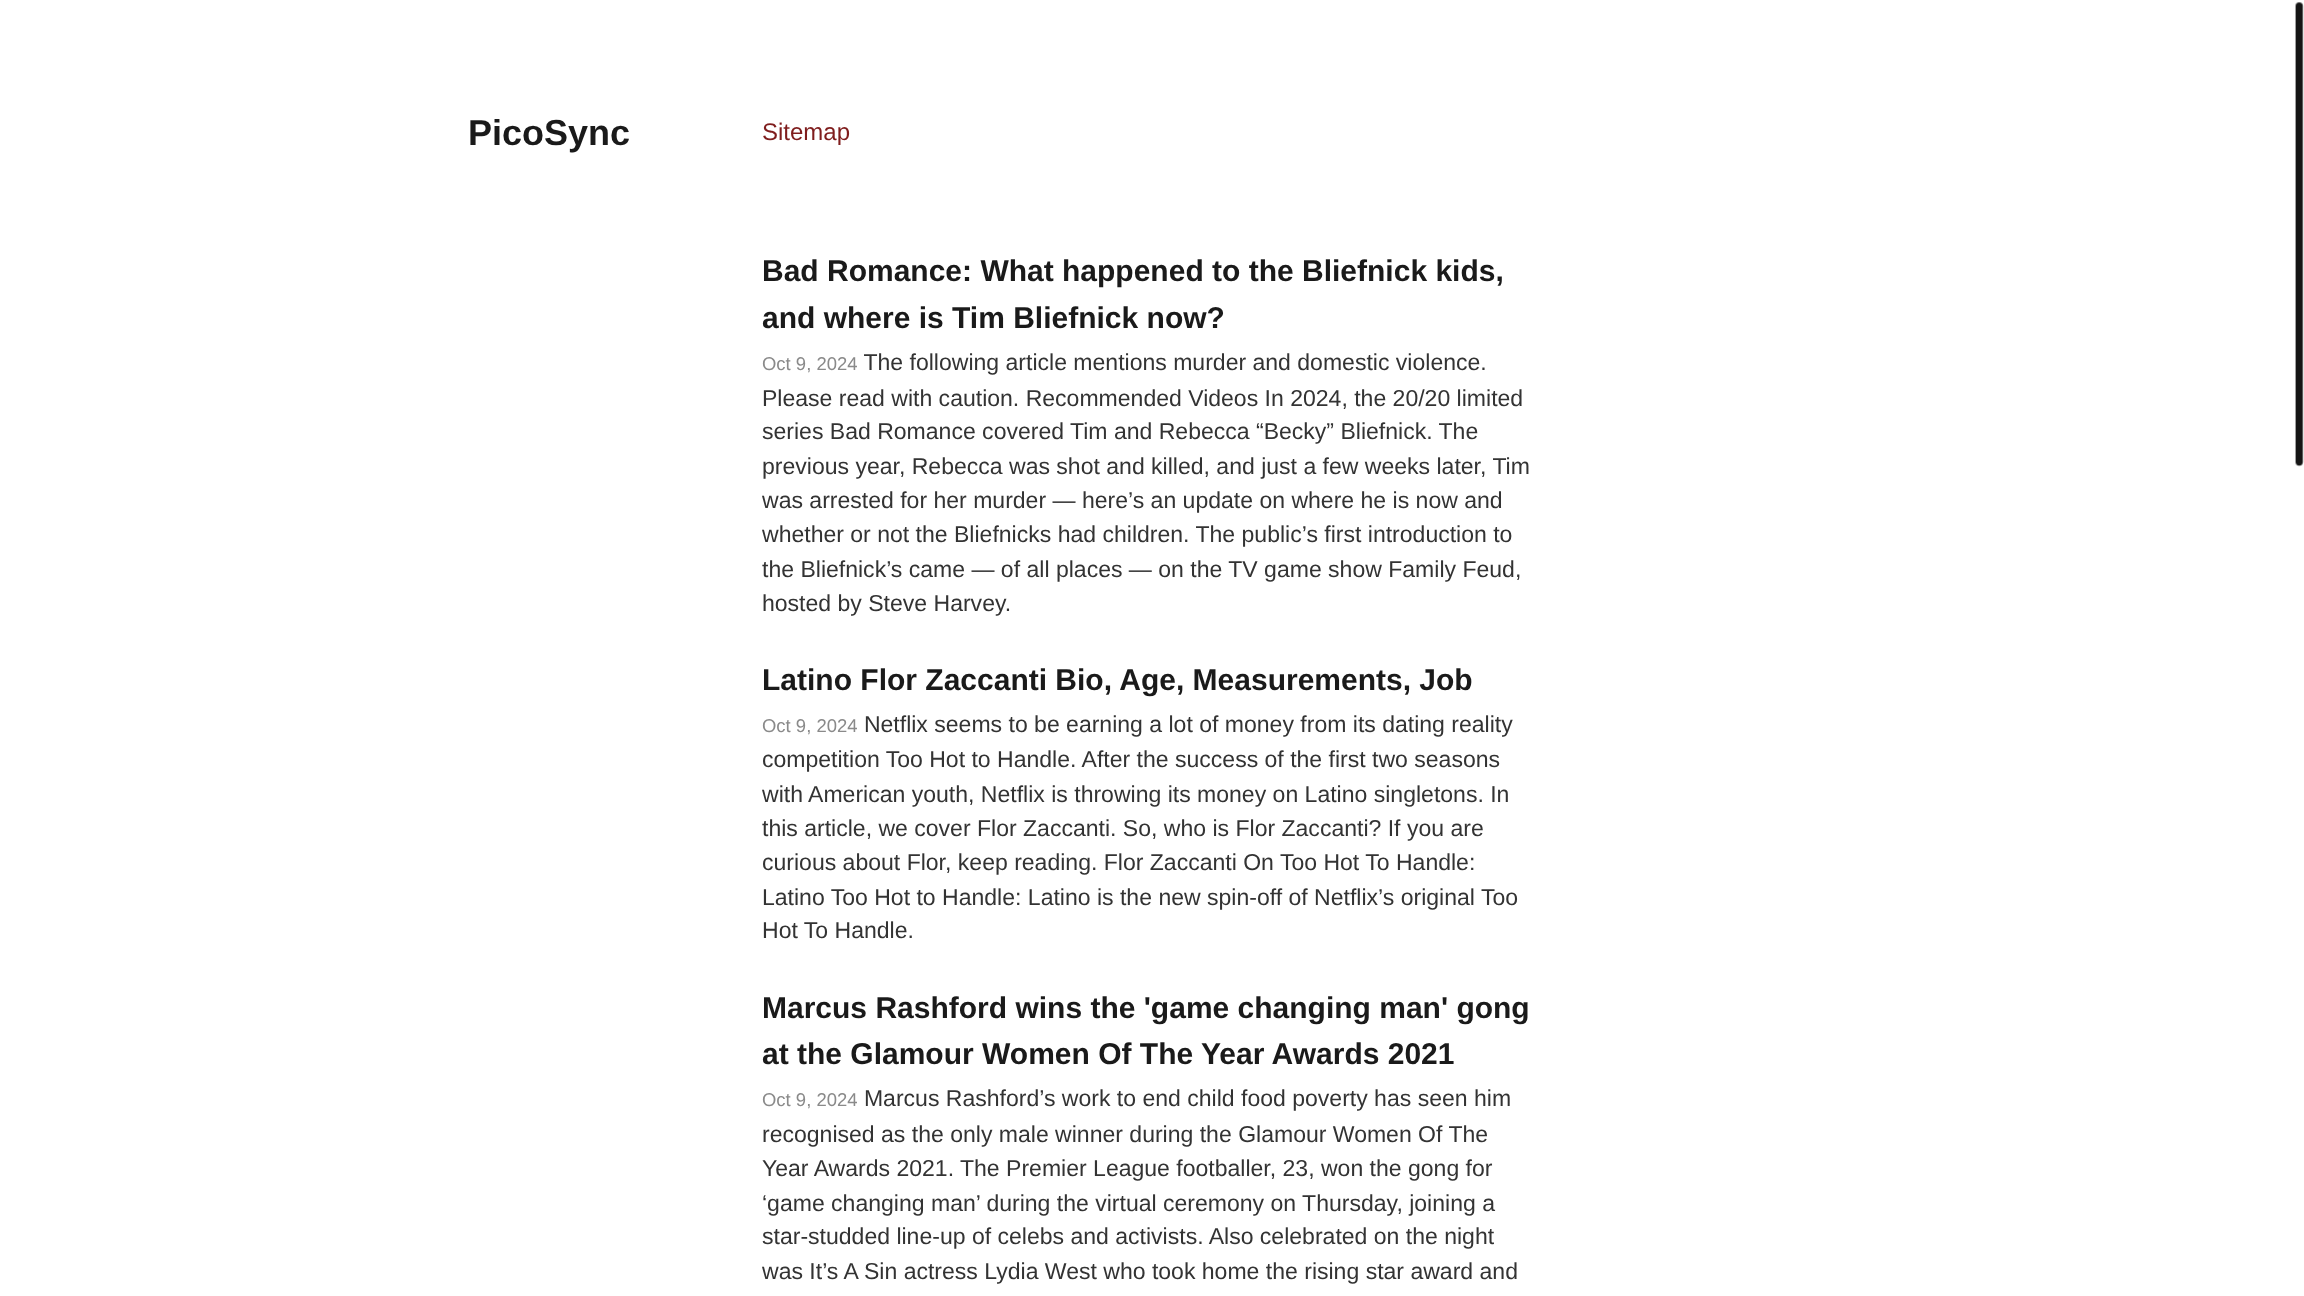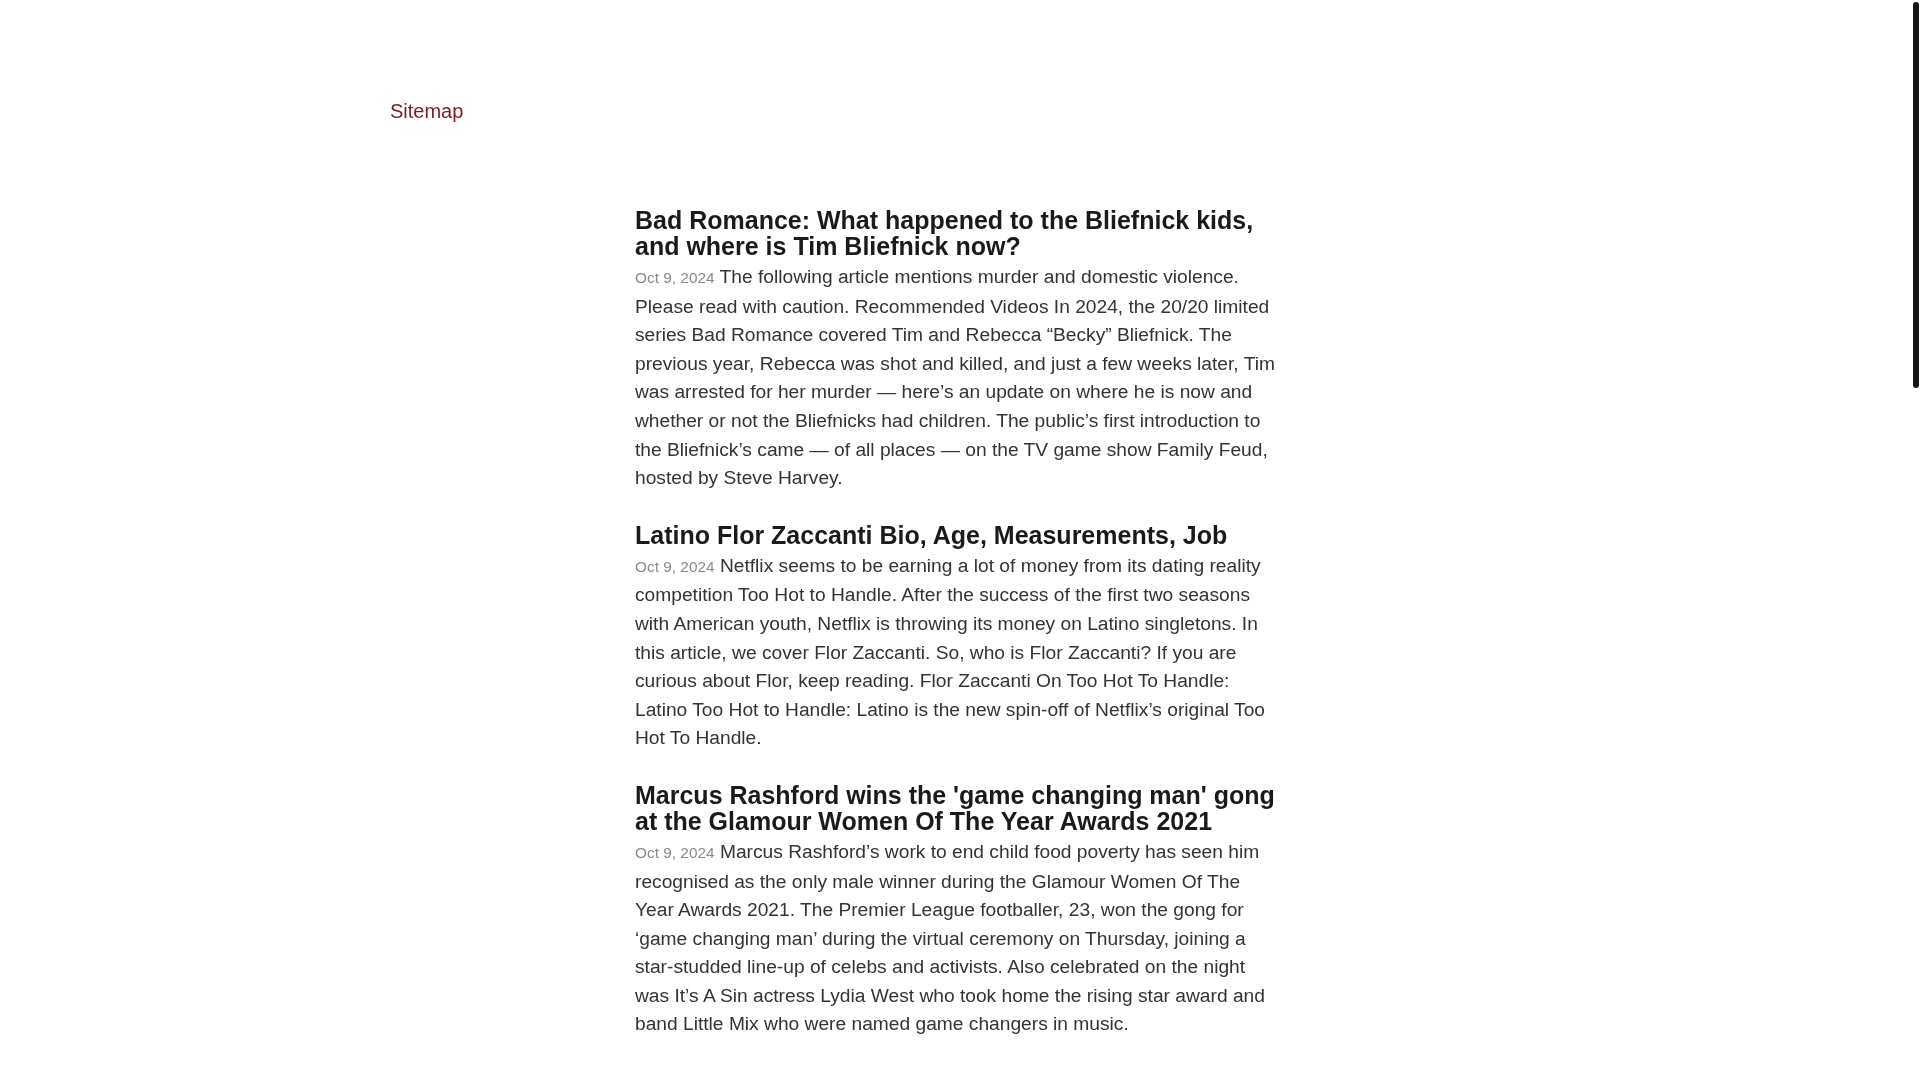--- a/index.html
+++ b/index.html
@@ -39,21 +39,21 @@
     margin-left: 245px;
     width: 642px;
     padding-top: 77px;
   }
   .post {
     margin-bottom: 29px;
   }
   .post-title {
     margin: 0 0 4px 0;
     font-size: 25px;
-    line-height: 26px;
+    line-height: 39px;
     font-weight: 700;
     color: #1a1a1a;
     cursor: pointer;
   }
   .post-body {
     margin: 0;
     font-size: 19.2px;
     line-height: 28.6px;
     color: #333333;
   }
@@ -70,20 +70,21 @@
     height: 386px;
     border-radius: 3px;
     background: #151515;
   }
 </style>
 </head>
 <body>
 
 <div class="page">
   <header class="site-header">
+    <div class="site-logo">PicoSync</div>
     <nav class="site-nav">
       <a>Sitemap</a>
     </nav>
   </header>
 
   <main class="post-list" id="post-list">
   <article class="post">
     <h2 class="post-title">Bad Romance: What happened to the Bliefnick kids, and where is Tim Bliefnick now?</h2>
     <p class="post-body"><span class="post-date">Oct 9, 2024</span> <span>The following article mentions murder and domestic violence. Please read with caution. Recommended Videos In 2024, the 20/20 limited series Bad Romance covered Tim and Rebecca “Becky” Bliefnick. The previous year, Rebecca was shot and killed, and just a few weeks later, Tim was arrested for her murder — here’s an update on where he is now and whether or not the Bliefnicks had children. The public’s first introduction to the Bliefnick’s came — of all places — on the TV game show Family Feud, hosted by Steve Harvey.</span></p>
   </article>

